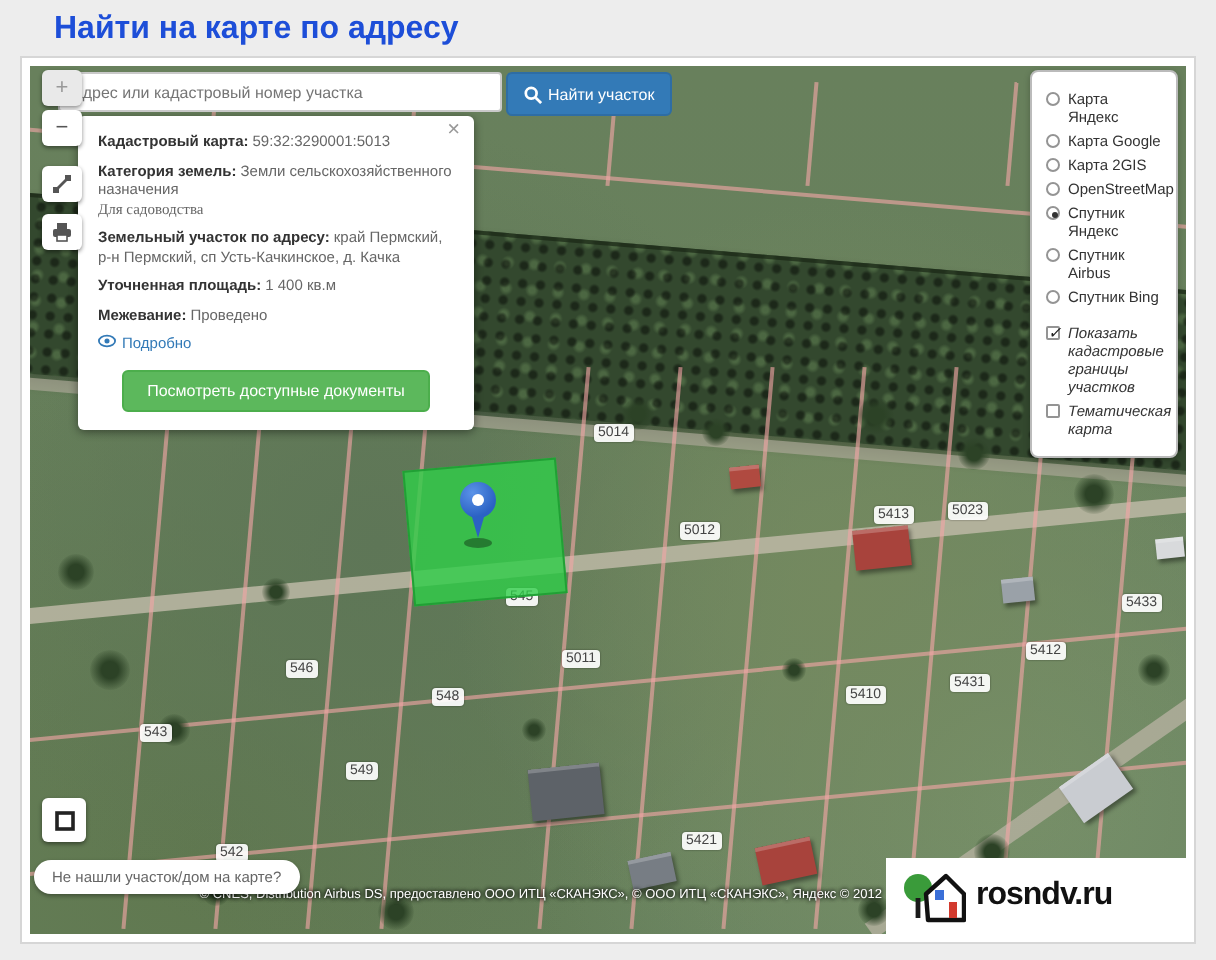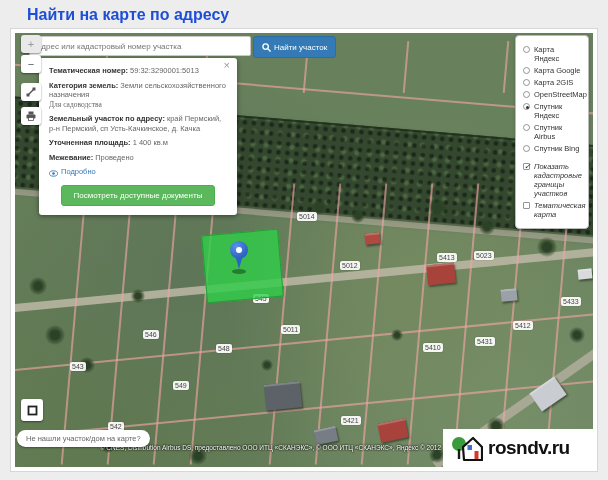--- a/index.html
+++ b/index.html
@@ -45,33 +45,33 @@
   .zoomin{top:2px;background:#e9e9e9;color:#999;}
   .zoomout{top:22px;}
   .measure{top:50px;}
   .print{top:74px;}
   .fullscreen{top:366px;width:22px;height:22px;}
   .popup{position:absolute;left:24px;top:25px;width:198px;background:#fff;border-radius:3px;box-shadow:0 1px 5px rgba(0,0,0,.45);padding:8px 10px 9px;font-size:7.5px;line-height:9.5px;color:#666;z-index:25;}
   .popup .row{margin:0 0 5px;}
   .popup b{color:#333;margin-right:2px;}
   .popup .close{position:absolute;right:7px;top:3px;font-size:11px;color:#999;cursor:pointer;}
   .popup .block{display:block;font-family:Liberation Serif, serif;}
-  .linkrow{display:flex;align-items:flex-end;gap:3px;color:#337ab7;margin:2px 0 0;cursor:pointer;}
+  .linkrow{display:flex;align-items:flex-start;gap:3px;color:#337ab7;margin:2px 0 0;cursor:pointer;}
   .docs{display:block;margin:8px auto 0;background:#5cb85c;border:1px solid #4cae4c;border-radius:3px;color:#fff;font-size:8px;padding:5px 12px;cursor:pointer;font-family:"Liberation Sans",sans-serif;}
   .layers{position:absolute;right:4px;top:2px;width:74px;background:#fff;border:1px solid #bbb;border-radius:4px;box-shadow:0 1px 3px rgba(0,0,0,.25);padding:6px 7px;z-index:30;font-size:7.5px;color:#333;}
   .opt,.chk{display:flex;align-items:flex-start;gap:4px;margin:3px 0;cursor:pointer;}
   .chk-group{margin-top:9px;font-style:italic;}
   .radio{flex:0 0 auto;width:7px;height:7px;border:1px solid #949494;border-radius:50%;background:#fff;position:relative;margin-top:1px;}
   .radio.checked::after{content:"";position:absolute;left:1.5px;top:1.5px;width:3px;height:3px;border-radius:50%;background:#333;}
   .checkbox{flex:0 0 auto;width:7px;height:7px;border:1px solid #949494;border-radius:1px;background:#fff;position:relative;margin-top:1px;}
   .checkbox.checked::after{content:"\2713";position:absolute;left:0;top:-2px;font-size:8px;color:#222;}
   .notfound{position:absolute;left:2px;top:397px;height:17px;background:#fff;border-radius:9px;box-shadow:0 1px 2px rgba(0,0,0,.35);display:flex;align-items:center;padding:0 9px;font-size:7.5px;color:#666;z-index:30;cursor:pointer;}
   .attribution{position:absolute;right:152px;bottom:16px;font-size:6.5px;color:#fff;text-shadow:0 0 2px #000,0 0 2px #000;z-index:20;white-space:nowrap;}
   .watermark{position:absolute;right:0;bottom:0;width:150px;height:38px;background:#fff;display:flex;align-items:center;gap:5px;padding:0 8px;z-index:35;}
-  .wmtext{font-size:19px;font-weight:bold;color:#111;letter-spacing:-0.5px;}
+  .wmtext{font-size:16px;font-weight:bold;color:#111;letter-spacing:-0.5px;}
 </style>
 </head>
 <body>
 
 <div class="page">
   <div class="header">
     <span class="title">Найти на карте по адресу</span>
   </div>
 
   <div class="card">
@@ -185,21 +185,21 @@
           </svg>
       </div>
       <div class="ctrl fullscreen">
         <svg width="11" height="11" viewBox="0 0 11 11">
             <rect x="1.5" y="1.5" width="8" height="8" fill="none" stroke="#222" stroke-width="1.8"></rect>
           </svg>
       </div>
 
       <div class="popup">
         <span class="close">×</span>
-        <p class="row"><b>Тематическая номер:</b><span>59:32:3290001:5013</span></p>
+        <p class="row"><b>Кадастровый карта:</b><span>59:32:3290001:5013</span></p>
         <p class="row"><b>Категория земель:</b><span>Земли сельскохозяйственного назначения</span><span class="block">Для садоводства</span></p>
         <p class="row"><b>Земельный участок по адресу:</b><span>край Пермский, р-н Пермский, сп Усть-Качкинское, д. Качка</span></p>
         <p class="row"><b>Уточненная площадь:</b><span>1 400 кв.м</span></p>
         <p class="row"><b>Межевание:</b><span>Проведено</span></p>
         <div class="linkrow">
           <svg width="9" height="7" viewBox="0 0 10 7">
               <ellipse cx="5" cy="3.5" rx="4.5" ry="3" fill="none" stroke="#337ab7" stroke-width="1"></ellipse>
               <circle cx="5" cy="3.5" r="1.4" fill="#337ab7"></circle>
             </svg>
           <span>Подробно</span>

